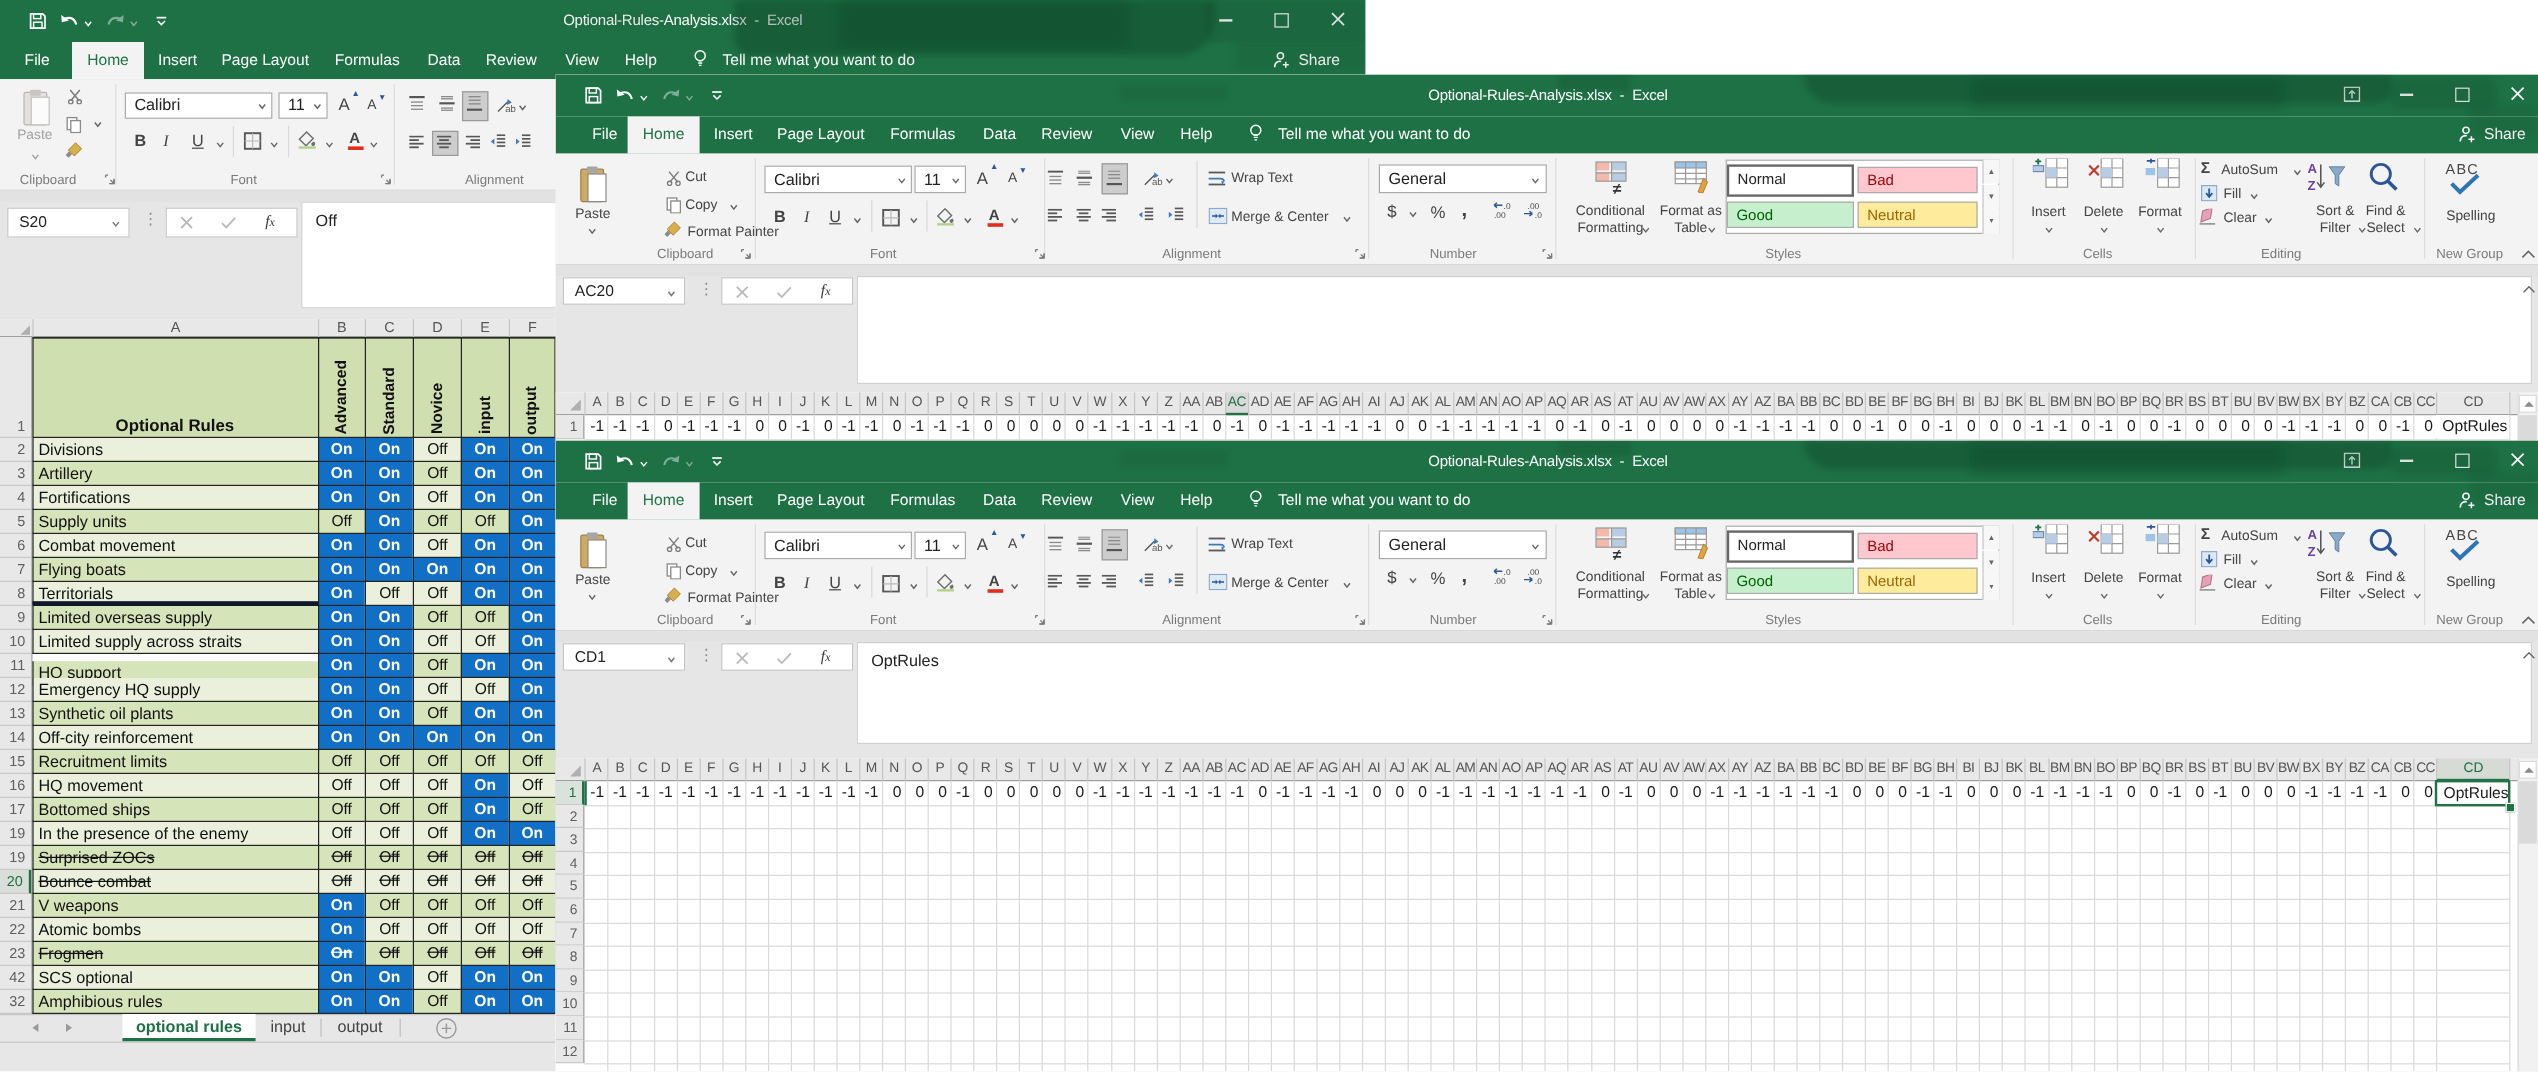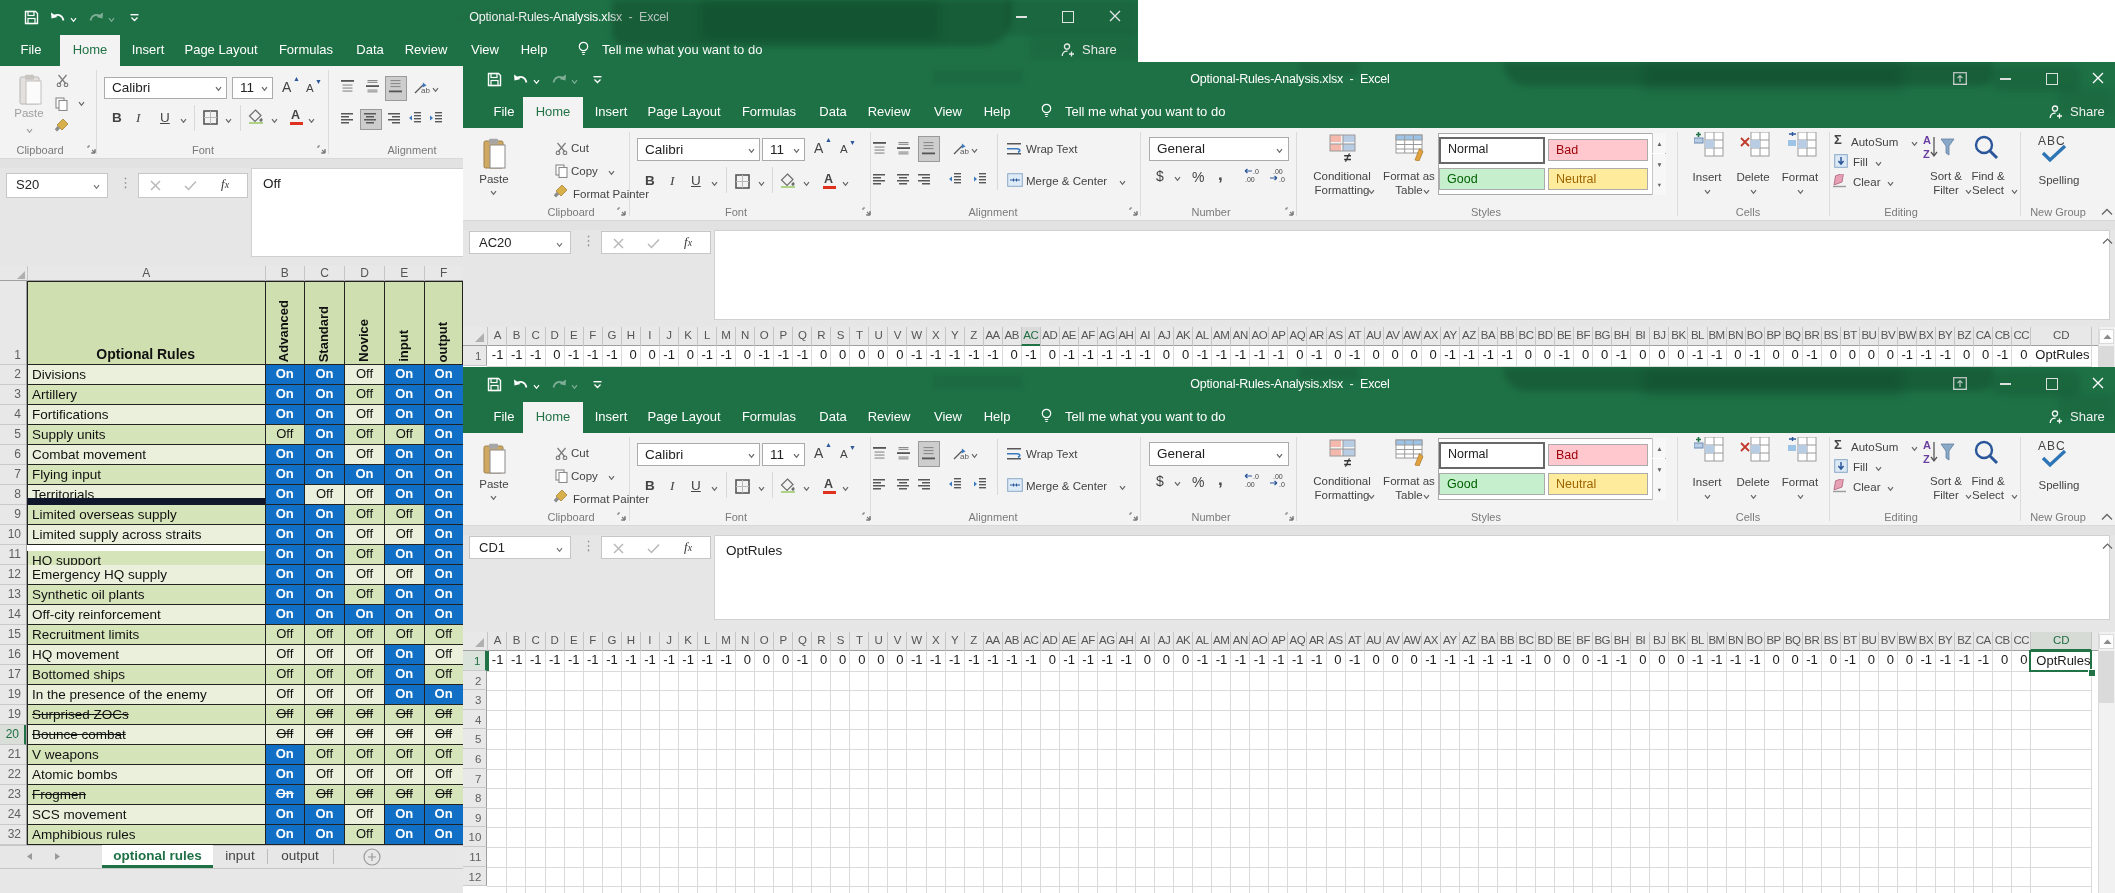--- a/index.html
+++ b/index.html
@@ -248,21 +248,21 @@
       <div style="left:0;top:605px;width:26px;height:20px;background:#e8e8e8;font-size:12px;color:#5f5f5f;text-align:right;padding:3px 5px 0 0;box-sizing:border-box;border-bottom:1px solid #c9c9c9;">14</div>
       <div style="left:0;top:625px;width:26px;height:20px;background:#e8e8e8;font-size:12px;color:#5f5f5f;text-align:right;padding:3px 5px 0 0;box-sizing:border-box;border-bottom:1px solid #c9c9c9;">15</div>
       <div style="left:0;top:645px;width:26px;height:20px;background:#e8e8e8;font-size:12px;color:#5f5f5f;text-align:right;padding:3px 5px 0 0;box-sizing:border-box;border-bottom:1px solid #c9c9c9;">16</div>
       <div style="left:0;top:665px;width:26px;height:20px;background:#e8e8e8;font-size:12px;color:#5f5f5f;text-align:right;padding:3px 5px 0 0;box-sizing:border-box;border-bottom:1px solid #c9c9c9;">17</div>
       <div style="left:0;top:685px;width:26px;height:20px;background:#e8e8e8;font-size:12px;color:#5f5f5f;text-align:right;padding:3px 5px 0 0;box-sizing:border-box;border-bottom:1px solid #c9c9c9;">19</div>
       <div style="left:0;top:705px;width:26px;height:20px;background:#e8e8e8;font-size:12px;color:#5f5f5f;text-align:right;padding:3px 5px 0 0;box-sizing:border-box;border-bottom:1px solid #c9c9c9;">19</div>
       <div style="left:0;top:725px;width:26px;height:20px;background:#d9ded9;font-size:12px;color:#1e6e41;text-align:right;padding:3px 5px 0 0;box-sizing:border-box;border-bottom:1px solid #c9c9c9;border-right:2px solid #217346;">20</div>
       <div style="left:0;top:745px;width:26px;height:20px;background:#e8e8e8;font-size:12px;color:#5f5f5f;text-align:right;padding:3px 5px 0 0;box-sizing:border-box;border-bottom:1px solid #c9c9c9;">21</div>
       <div style="left:0;top:765px;width:26px;height:20px;background:#e8e8e8;font-size:12px;color:#5f5f5f;text-align:right;padding:3px 5px 0 0;box-sizing:border-box;border-bottom:1px solid #c9c9c9;">22</div>
       <div style="left:0;top:785px;width:26px;height:20px;background:#e8e8e8;font-size:12px;color:#5f5f5f;text-align:right;padding:3px 5px 0 0;box-sizing:border-box;border-bottom:1px solid #c9c9c9;">23</div>
-      <div style="left:0;top:805px;width:26px;height:20px;background:#e8e8e8;font-size:12px;color:#5f5f5f;text-align:right;padding:3px 5px 0 0;box-sizing:border-box;border-bottom:1px solid #c9c9c9;">24</div>
+      <div style="left:0;top:805px;width:26px;height:20px;background:#e8e8e8;font-size:12px;color:#5f5f5f;text-align:right;padding:3px 5px 0 0;box-sizing:border-box;border-bottom:1px solid #c9c9c9;">42</div>
       <div style="left:0;top:825px;width:26px;height:20px;background:#e8e8e8;font-size:12px;color:#5f5f5f;text-align:right;padding:3px 5px 0 0;box-sizing:border-box;border-bottom:1px solid #c9c9c9;">32</div>
       <div style="left:27px;top:281px;width:435.7px;height:84px;background:#cfdfb0;border:1px solid #222;box-sizing:border-box"></div>
       <div style="left:27px;top:346px;width:237.5px;text-align:center;font-weight:bold;font-size:14px;color:#111">Optional Rules</div>
       <div style="left:264.5px;top:281px;width:39.5px;height:84px;border-left:1px solid #222;box-sizing:border-box;display:flex;align-items:flex-end;justify-content:center">
         <span style="writing-mode:vertical-rl;transform:rotate(180deg);font-weight:bold;font-size:13px;color:#111;padding-top:3px">Advanced</span>
       </div>
       <div style="left:304px;top:281px;width:40px;height:84px;border-left:1px solid #222;box-sizing:border-box;display:flex;align-items:flex-end;justify-content:center">
         <span style="writing-mode:vertical-rl;transform:rotate(180deg);font-weight:bold;font-size:13px;color:#111;padding-top:3px">Standard</span>
       </div>
       <div style="left:344px;top:281px;width:40px;height:84px;border-left:1px solid #222;box-sizing:border-box;display:flex;align-items:flex-end;justify-content:center">
@@ -302,28 +302,28 @@
       <div style="left:384px;top:425px;width:39.5px;height:20px;background:#d6e4ba;border-left:1px solid #222;border-bottom:1px solid #222;box-sizing:border-box;font-size:13px;color:#111;font-weight:normal;text-align:center;padding-top:2px;">Off</div>
       <div style="left:423.5px;top:425px;width:39.19999999999999px;height:20px;background:#1170c5;border-left:1px solid #222;border-bottom:1px solid #222;box-sizing:border-box;font-size:13px;color:#fff;font-weight:bold;text-align:center;padding-top:2px;">On</div>
       <div style="left:462.7px;top:425px;width:1.3px;height:20px;background:#222"></div>
       <div style="left:27px;top:445px;width:237.5px;height:20px;background:#eaf0db;border-left:1px solid #222;border-bottom:1px solid #222;box-sizing:border-box;font-size:13.5px;color:#111;padding:2px 0 0 4px;white-space:nowrap;overflow:hidden">Combat movement</div>
       <div style="left:264.5px;top:445px;width:39.5px;height:20px;background:#1170c5;border-left:1px solid #222;border-bottom:1px solid #222;box-sizing:border-box;font-size:13px;color:#fff;font-weight:bold;text-align:center;padding-top:2px;">On</div>
       <div style="left:304px;top:445px;width:40px;height:20px;background:#1170c5;border-left:1px solid #222;border-bottom:1px solid #222;box-sizing:border-box;font-size:13px;color:#fff;font-weight:bold;text-align:center;padding-top:2px;">On</div>
       <div style="left:344px;top:445px;width:40px;height:20px;background:#eaf0db;border-left:1px solid #222;border-bottom:1px solid #222;box-sizing:border-box;font-size:13px;color:#111;font-weight:normal;text-align:center;padding-top:2px;">Off</div>
       <div style="left:384px;top:445px;width:39.5px;height:20px;background:#1170c5;border-left:1px solid #222;border-bottom:1px solid #222;box-sizing:border-box;font-size:13px;color:#fff;font-weight:bold;text-align:center;padding-top:2px;">On</div>
       <div style="left:423.5px;top:445px;width:39.19999999999999px;height:20px;background:#1170c5;border-left:1px solid #222;border-bottom:1px solid #222;box-sizing:border-box;font-size:13px;color:#fff;font-weight:bold;text-align:center;padding-top:2px;">On</div>
       <div style="left:462.7px;top:445px;width:1.3px;height:20px;background:#222"></div>
-      <div style="left:27px;top:465px;width:237.5px;height:20px;background:#d6e4ba;border-left:1px solid #222;border-bottom:1px solid #222;box-sizing:border-box;font-size:13.5px;color:#111;padding:2px 0 0 4px;white-space:nowrap;overflow:hidden">Flying input</div>
+      <div style="left:27px;top:465px;width:237.5px;height:20px;background:#d6e4ba;border-left:1px solid #222;border-bottom:1px solid #222;box-sizing:border-box;font-size:13.5px;color:#111;padding:2px 0 0 4px;white-space:nowrap;overflow:hidden">Flying boats</div>
       <div style="left:264.5px;top:465px;width:39.5px;height:20px;background:#1170c5;border-left:1px solid #222;border-bottom:1px solid #222;box-sizing:border-box;font-size:13px;color:#fff;font-weight:bold;text-align:center;padding-top:2px;">On</div>
       <div style="left:304px;top:465px;width:40px;height:20px;background:#1170c5;border-left:1px solid #222;border-bottom:1px solid #222;box-sizing:border-box;font-size:13px;color:#fff;font-weight:bold;text-align:center;padding-top:2px;">On</div>
       <div style="left:344px;top:465px;width:40px;height:20px;background:#1170c5;border-left:1px solid #222;border-bottom:1px solid #222;box-sizing:border-box;font-size:13px;color:#fff;font-weight:bold;text-align:center;padding-top:2px;">On</div>
       <div style="left:384px;top:465px;width:39.5px;height:20px;background:#1170c5;border-left:1px solid #222;border-bottom:1px solid #222;box-sizing:border-box;font-size:13px;color:#fff;font-weight:bold;text-align:center;padding-top:2px;">On</div>
       <div style="left:423.5px;top:465px;width:39.19999999999999px;height:20px;background:#1170c5;border-left:1px solid #222;border-bottom:1px solid #222;box-sizing:border-box;font-size:13px;color:#fff;font-weight:bold;text-align:center;padding-top:2px;">On</div>
       <div style="left:462.7px;top:465px;width:1.3px;height:20px;background:#222"></div>
-      <div style="left:27px;top:485px;width:237.5px;height:20px;background:#eaf0db;border-left:1px solid #222;border-bottom:7px solid #0f172a;box-sizing:border-box;font-size:13.5px;color:#111;padding:2px 0 0 4px;white-space:nowrap;overflow:hidden">Territorials</div>
+      <div style="left:27px;top:485px;width:237.5px;height:20px;background:#eaf0db;border-left:1px solid #222;border-bottom:4px solid #0f172a;box-sizing:border-box;font-size:13.5px;color:#111;padding:2px 0 0 4px;white-space:nowrap;overflow:hidden">Territorials</div>
       <div style="left:264.5px;top:485px;width:39.5px;height:20px;background:#1170c5;border-left:1px solid #222;border-bottom:1px solid #222;box-sizing:border-box;font-size:13px;color:#fff;font-weight:bold;text-align:center;padding-top:2px;">On</div>
       <div style="left:304px;top:485px;width:40px;height:20px;background:#eaf0db;border-left:1px solid #222;border-bottom:1px solid #222;box-sizing:border-box;font-size:13px;color:#111;font-weight:normal;text-align:center;padding-top:2px;">Off</div>
       <div style="left:344px;top:485px;width:40px;height:20px;background:#eaf0db;border-left:1px solid #222;border-bottom:1px solid #222;box-sizing:border-box;font-size:13px;color:#111;font-weight:normal;text-align:center;padding-top:2px;">Off</div>
       <div style="left:384px;top:485px;width:39.5px;height:20px;background:#1170c5;border-left:1px solid #222;border-bottom:1px solid #222;box-sizing:border-box;font-size:13px;color:#fff;font-weight:bold;text-align:center;padding-top:2px;">On</div>
       <div style="left:423.5px;top:485px;width:39.19999999999999px;height:20px;background:#1170c5;border-left:1px solid #222;border-bottom:1px solid #222;box-sizing:border-box;font-size:13px;color:#fff;font-weight:bold;text-align:center;padding-top:2px;">On</div>
       <div style="left:462.7px;top:485px;width:1.3px;height:20px;background:#222"></div>
       <div style="left:27px;top:505px;width:237.5px;height:20px;background:#d6e4ba;border-left:1px solid #222;border-bottom:1px solid #222;box-sizing:border-box;font-size:13.5px;color:#111;padding:2px 0 0 4px;white-space:nowrap;overflow:hidden">Limited overseas supply</div>
       <div style="left:264.5px;top:505px;width:39.5px;height:20px;background:#1170c5;border-left:1px solid #222;border-bottom:1px solid #222;box-sizing:border-box;font-size:13px;color:#fff;font-weight:bold;text-align:center;padding-top:2px;">On</div>
       <div style="left:304px;top:505px;width:40px;height:20px;background:#1170c5;border-left:1px solid #222;border-bottom:1px solid #222;box-sizing:border-box;font-size:13px;color:#fff;font-weight:bold;text-align:center;padding-top:2px;">On</div>
       <div style="left:344px;top:505px;width:40px;height:20px;background:#d6e4ba;border-left:1px solid #222;border-bottom:1px solid #222;box-sizing:border-box;font-size:13px;color:#111;font-weight:normal;text-align:center;padding-top:2px;">Off</div>
@@ -421,21 +421,21 @@
       <div style="left:384px;top:765px;width:39.5px;height:20px;background:#eaf0db;border-left:1px solid #222;border-bottom:1px solid #222;box-sizing:border-box;font-size:13px;color:#111;font-weight:normal;text-align:center;padding-top:2px;">Off</div>
       <div style="left:423.5px;top:765px;width:39.19999999999999px;height:20px;background:#eaf0db;border-left:1px solid #222;border-bottom:1px solid #222;box-sizing:border-box;font-size:13px;color:#111;font-weight:normal;text-align:center;padding-top:2px;">Off</div>
       <div style="left:462.7px;top:765px;width:1.3px;height:20px;background:#222"></div>
       <div style="left:27px;top:785px;width:237.5px;height:20px;background:#d6e4ba;border-left:1px solid #222;border-bottom:1px solid #222;box-sizing:border-box;font-size:13.5px;color:#111;padding:2px 0 0 4px;text-decoration:line-through;white-space:nowrap;overflow:hidden">Frogmen</div>
       <div style="left:264.5px;top:785px;width:39.5px;height:20px;background:#1170c5;border-left:1px solid #222;border-bottom:1px solid #222;box-sizing:border-box;font-size:13px;color:#fff;font-weight:bold;text-align:center;padding-top:2px;text-decoration:line-through;">On</div>
       <div style="left:304px;top:785px;width:40px;height:20px;background:#d6e4ba;border-left:1px solid #222;border-bottom:1px solid #222;box-sizing:border-box;font-size:13px;color:#111;font-weight:normal;text-align:center;padding-top:2px;text-decoration:line-through;">Off</div>
       <div style="left:344px;top:785px;width:40px;height:20px;background:#d6e4ba;border-left:1px solid #222;border-bottom:1px solid #222;box-sizing:border-box;font-size:13px;color:#111;font-weight:normal;text-align:center;padding-top:2px;text-decoration:line-through;">Off</div>
       <div style="left:384px;top:785px;width:39.5px;height:20px;background:#d6e4ba;border-left:1px solid #222;border-bottom:1px solid #222;box-sizing:border-box;font-size:13px;color:#111;font-weight:normal;text-align:center;padding-top:2px;text-decoration:line-through;">Off</div>
       <div style="left:423.5px;top:785px;width:39.19999999999999px;height:20px;background:#d6e4ba;border-left:1px solid #222;border-bottom:1px solid #222;box-sizing:border-box;font-size:13px;color:#111;font-weight:normal;text-align:center;padding-top:2px;text-decoration:line-through;">Off</div>
       <div style="left:462.7px;top:785px;width:1.3px;height:20px;background:#222"></div>
-      <div style="left:27px;top:805px;width:237.5px;height:20px;background:#eaf0db;border-left:1px solid #222;border-bottom:1px solid #222;box-sizing:border-box;font-size:13.5px;color:#111;padding:2px 0 0 4px;white-space:nowrap;overflow:hidden">SCS movement</div>
+      <div style="left:27px;top:805px;width:237.5px;height:20px;background:#eaf0db;border-left:1px solid #222;border-bottom:1px solid #222;box-sizing:border-box;font-size:13.5px;color:#111;padding:2px 0 0 4px;white-space:nowrap;overflow:hidden">SCS optional</div>
       <div style="left:264.5px;top:805px;width:39.5px;height:20px;background:#1170c5;border-left:1px solid #222;border-bottom:1px solid #222;box-sizing:border-box;font-size:13px;color:#fff;font-weight:bold;text-align:center;padding-top:2px;">On</div>
       <div style="left:304px;top:805px;width:40px;height:20px;background:#1170c5;border-left:1px solid #222;border-bottom:1px solid #222;box-sizing:border-box;font-size:13px;color:#fff;font-weight:bold;text-align:center;padding-top:2px;">On</div>
       <div style="left:344px;top:805px;width:40px;height:20px;background:#eaf0db;border-left:1px solid #222;border-bottom:1px solid #222;box-sizing:border-box;font-size:13px;color:#111;font-weight:normal;text-align:center;padding-top:2px;">Off</div>
       <div style="left:384px;top:805px;width:39.5px;height:20px;background:#1170c5;border-left:1px solid #222;border-bottom:1px solid #222;box-sizing:border-box;font-size:13px;color:#fff;font-weight:bold;text-align:center;padding-top:2px;">On</div>
       <div style="left:423.5px;top:805px;width:39.19999999999999px;height:20px;background:#1170c5;border-left:1px solid #222;border-bottom:1px solid #222;box-sizing:border-box;font-size:13px;color:#fff;font-weight:bold;text-align:center;padding-top:2px;">On</div>
       <div style="left:462.7px;top:805px;width:1.3px;height:20px;background:#222"></div>
       <div style="left:27px;top:825px;width:237.5px;height:20px;background:#d6e4ba;border-left:1px solid #222;border-bottom:1px solid #222;box-sizing:border-box;font-size:13.5px;color:#111;padding:2px 0 0 4px;white-space:nowrap;overflow:hidden">Amphibious rules</div>
       <div style="left:264.5px;top:825px;width:39.5px;height:20px;background:#1170c5;border-left:1px solid #222;border-bottom:1px solid #222;box-sizing:border-box;font-size:13px;color:#fff;font-weight:bold;text-align:center;padding-top:2px;">On</div>
       <div style="left:304px;top:825px;width:40px;height:20px;background:#1170c5;border-left:1px solid #222;border-bottom:1px solid #222;box-sizing:border-box;font-size:13px;color:#fff;font-weight:bold;text-align:center;padding-top:2px;">On</div>
       <div style="left:344px;top:825px;width:40px;height:20px;background:#d6e4ba;border-left:1px solid #222;border-bottom:1px solid #222;box-sizing:border-box;font-size:13px;color:#111;font-weight:normal;text-align:center;padding-top:2px;">Off</div>

